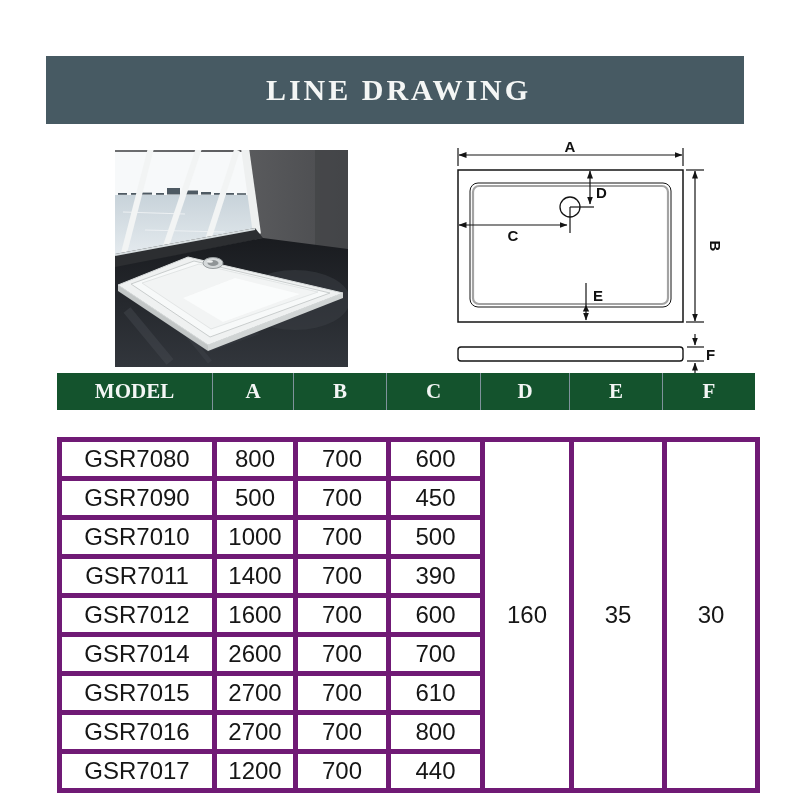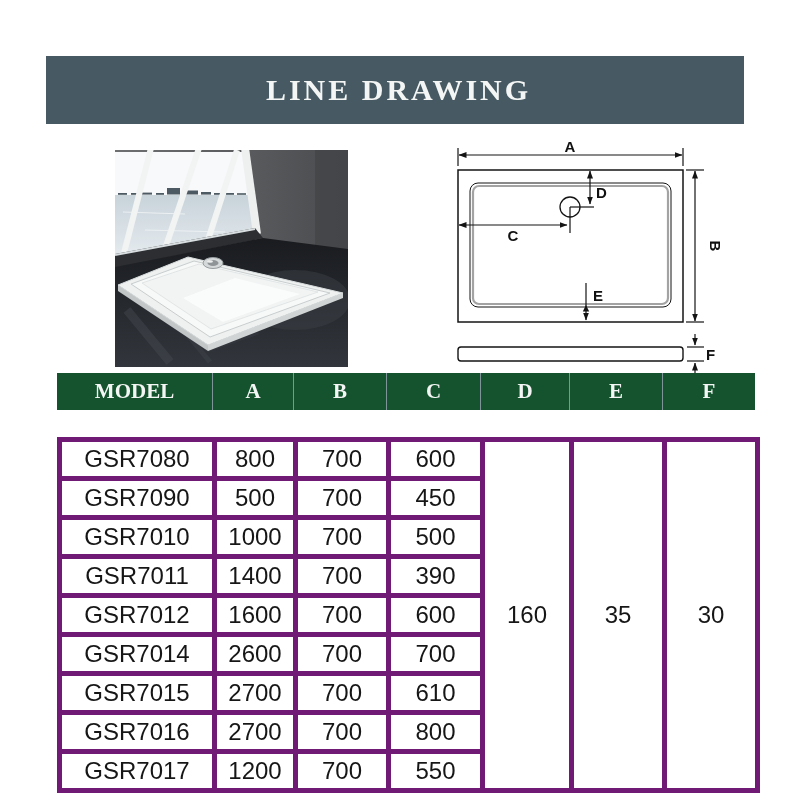--- a/index.html
+++ b/index.html
@@ -224,18 +224,18 @@
     <tr>
       <td>GSR7016</td>
       <td>2700</td>
       <td>700</td>
       <td>800</td>
     </tr>
     <tr>
       <td>GSR7017</td>
       <td>1200</td>
       <td>700</td>
-      <td>550</td>
+      <td>440</td>
     </tr>
   </tbody>
     </table>
 
 </div>
 
 </body></html>

